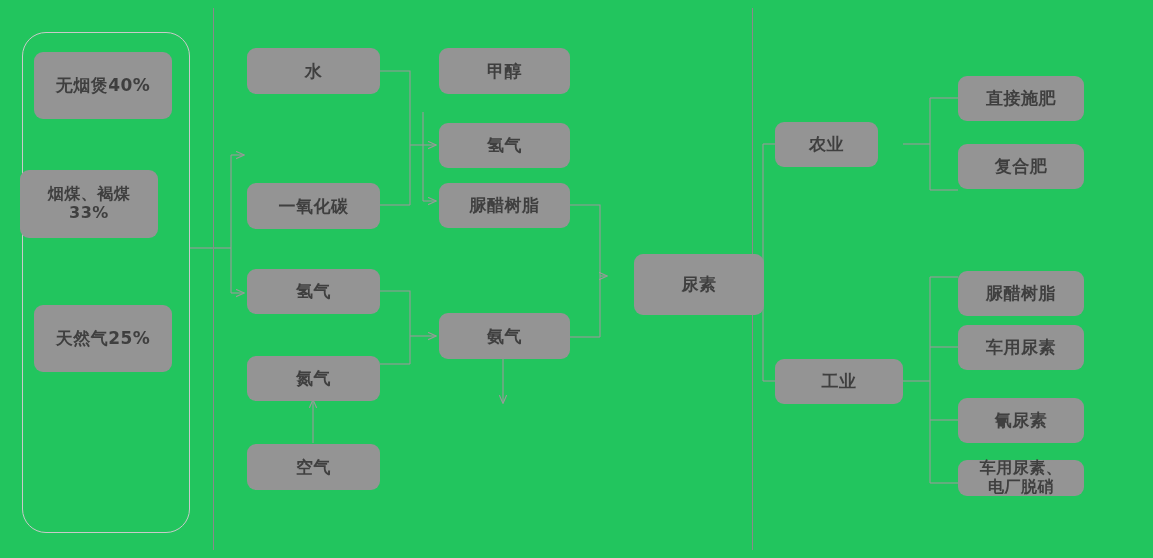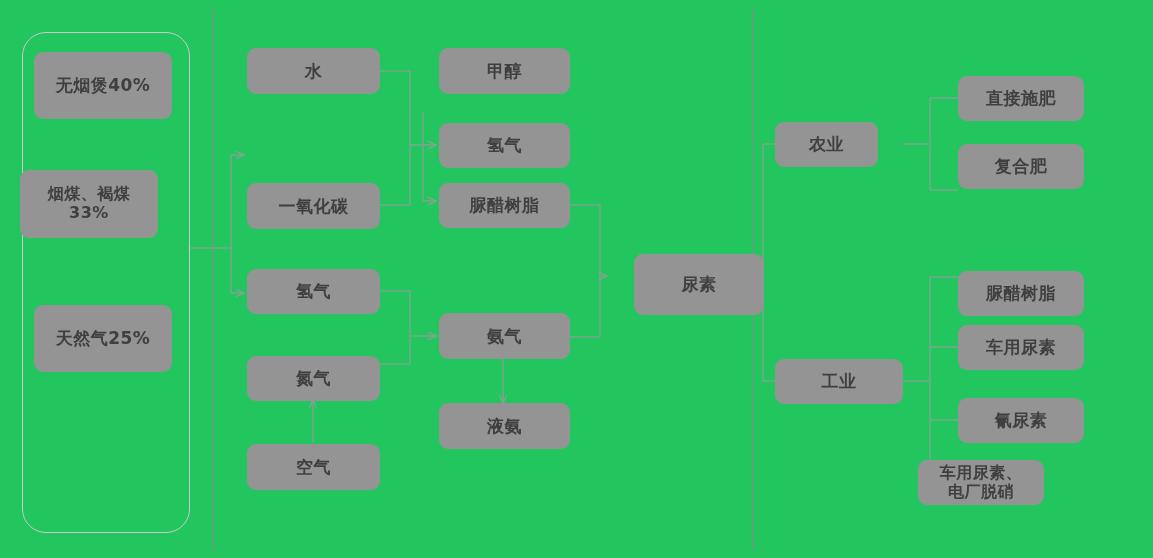--- a/index.html
+++ b/index.html
@@ -138,34 +138,33 @@
   <div class="node" style="left:439px; top:183px; width:131px; height:45px;">脲醋树脂</div>
 
   <div class="node" style="left:247px; top:269px; width:133px; height:45px;">氢气</div>
 
   <div class="node" style="left:247px; top:356px; width:133px; height:45px;">氮气</div>
 
   <div class="node" style="left:247px; top:444px; width:133px; height:46px;">空气</div>
 
   <div class="node" style="left:439px; top:313px; width:131px; height:46px;">氨气</div>
 
-  <div class="node" style="left:439px; top:403px; width:131px; height:46px;">液氨</div>
 
   <div class="node" style="left:634px; top:254px; width:130px; height:61px;">尿素</div>
 
   <div class="node" style="left:775px; top:122px; width:103px; height:45px;">农业</div>
 
   <div class="node" style="left:775px; top:359px; width:128px; height:45px;">工业</div>
 
   <div class="node" style="left:958px; top:76px; width:126px; height:45px;">直接施肥</div>
 
   <div class="node" style="left:958px; top:144px; width:126px; height:45px;">复合肥</div>
 
   <div class="node" style="left:958px; top:255px; width:126px; height:45px;margin-top:16px;">脲醋树脂</div>
 
   <div class="node" style="left:958px; top:325px; width:126px; height:45px;">车用尿素</div>
 
   <div class="node" style="left:958px; top:398px; width:126px; height:45px;">氰尿素</div>
 
-  <div class="node two-line" style="left:918px; top:460px; width:126px; height:45px;">车用尿素、
+  <div class="node two-line" style="left:958px; top:460px; width:126px; height:36px;">车用尿素、
 电厂脱硝</div>
 
 </div>
 
 </body></html>

